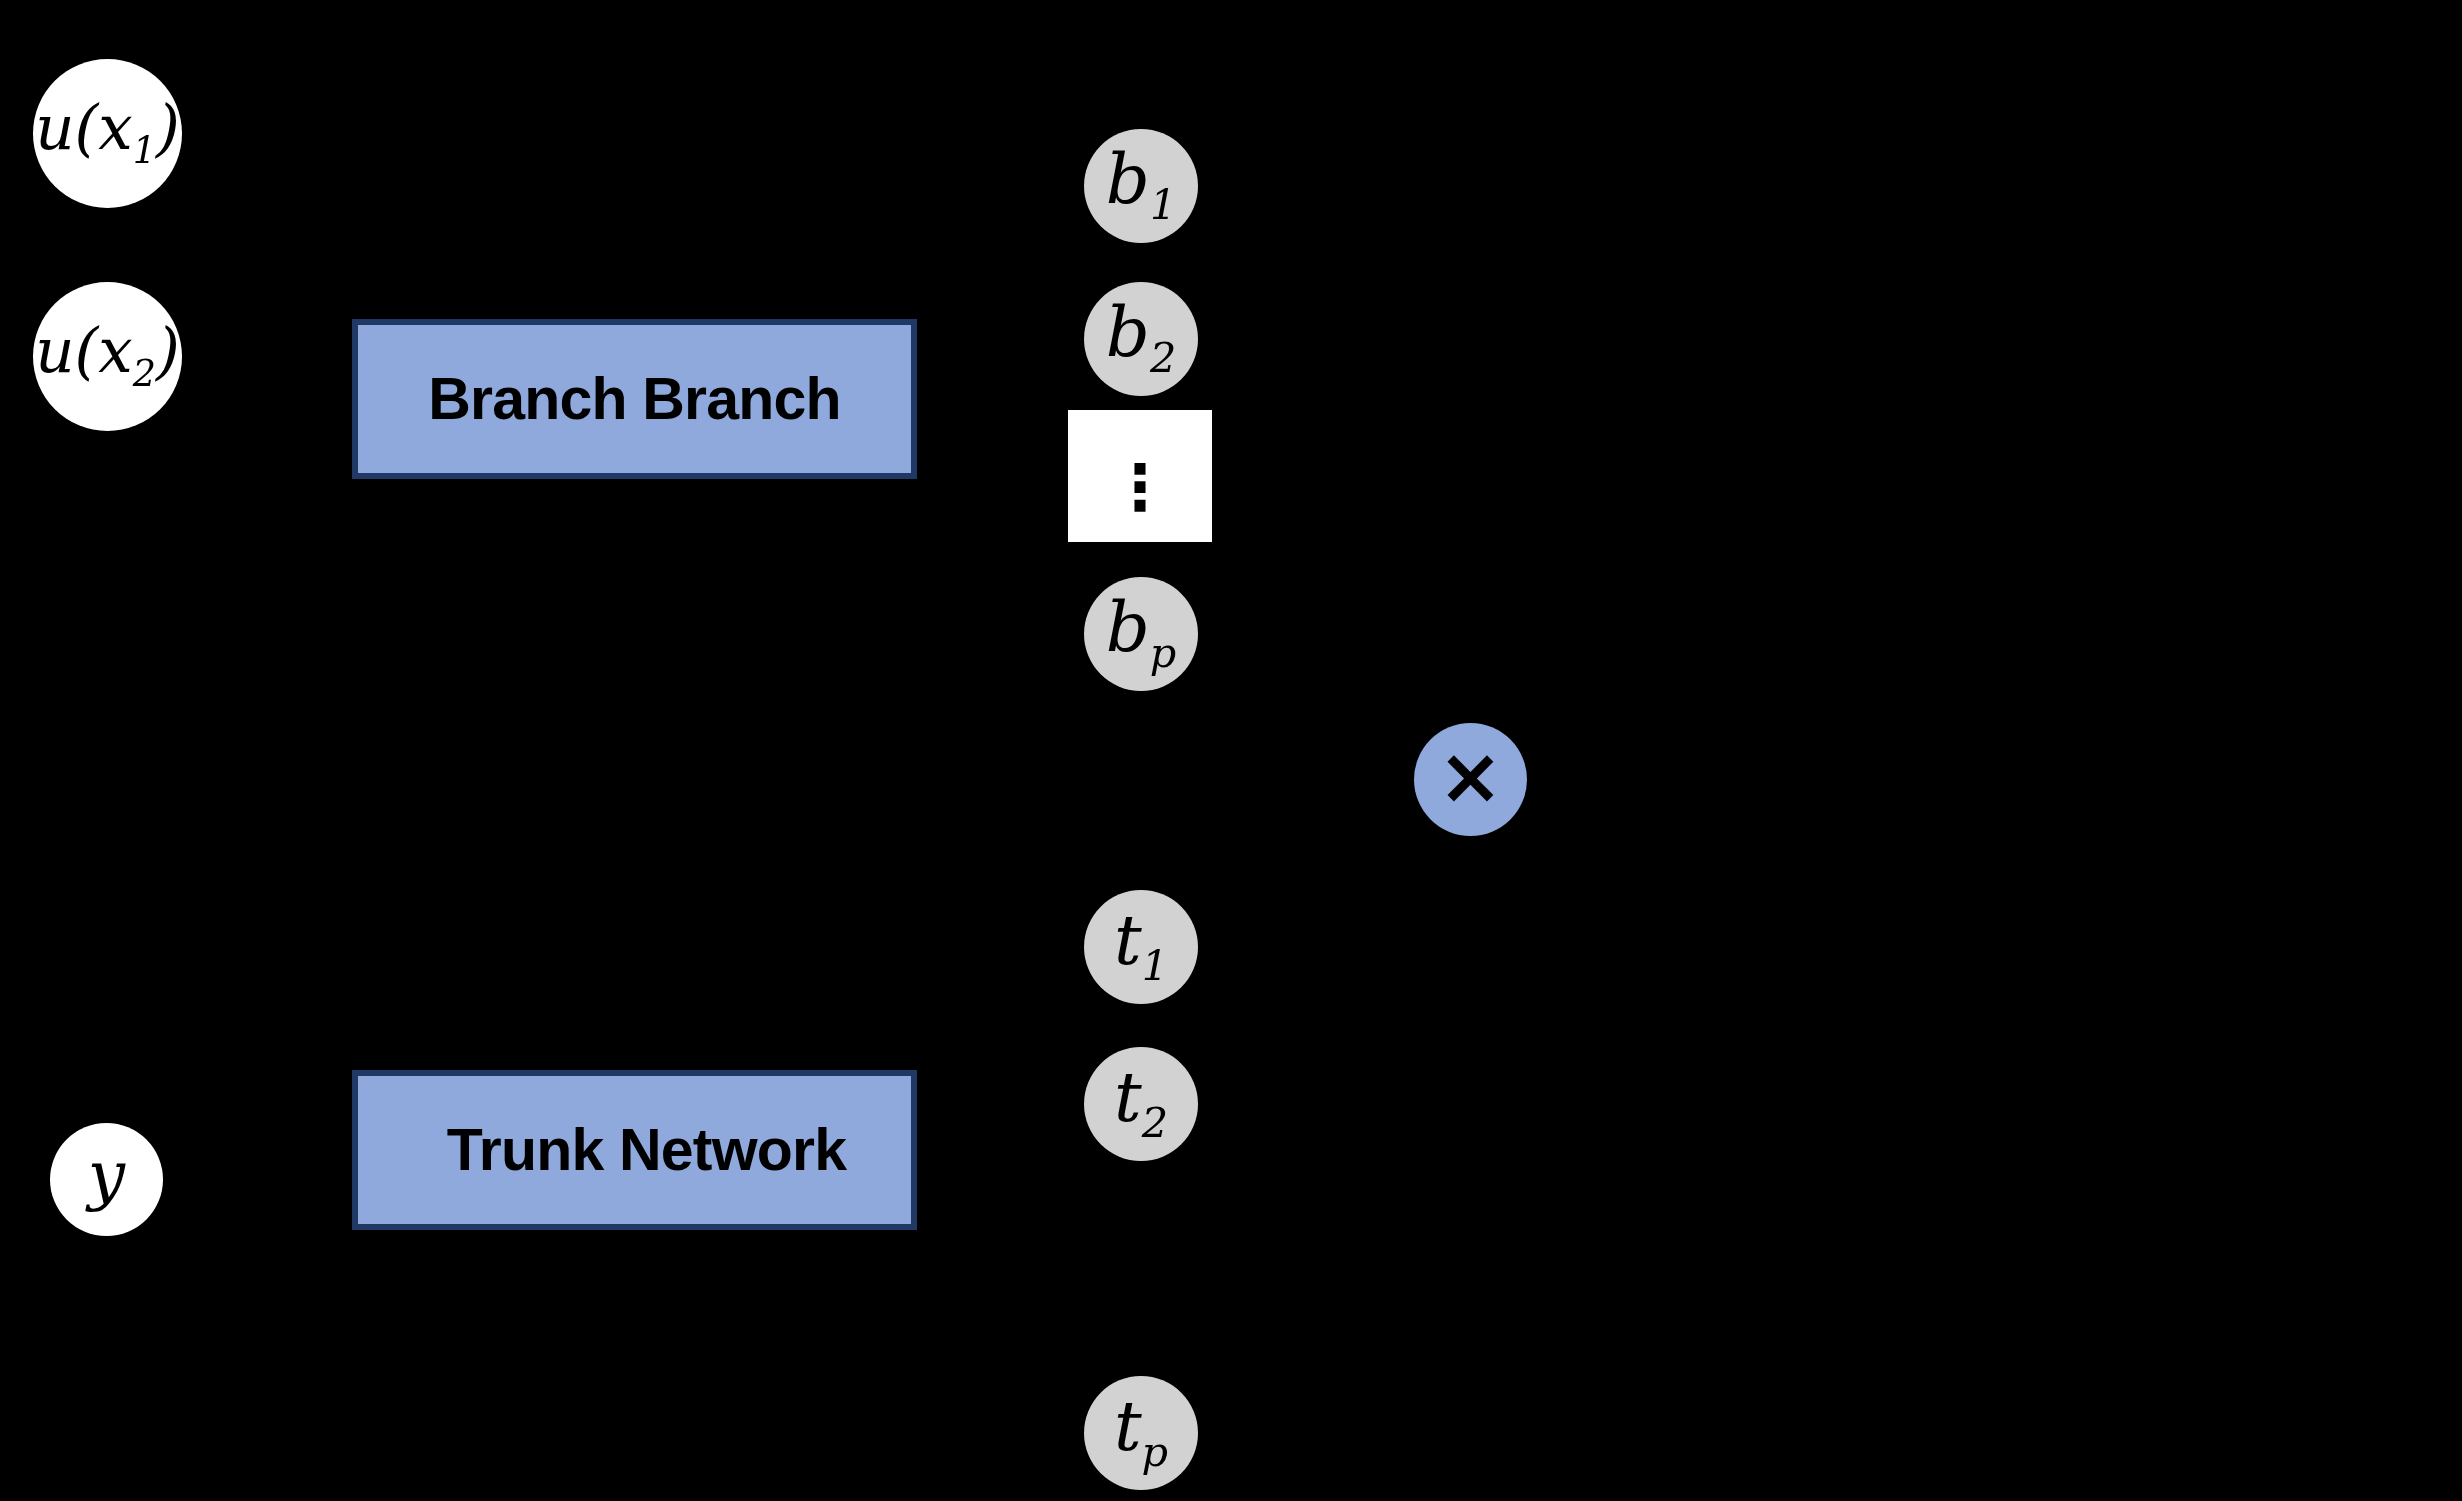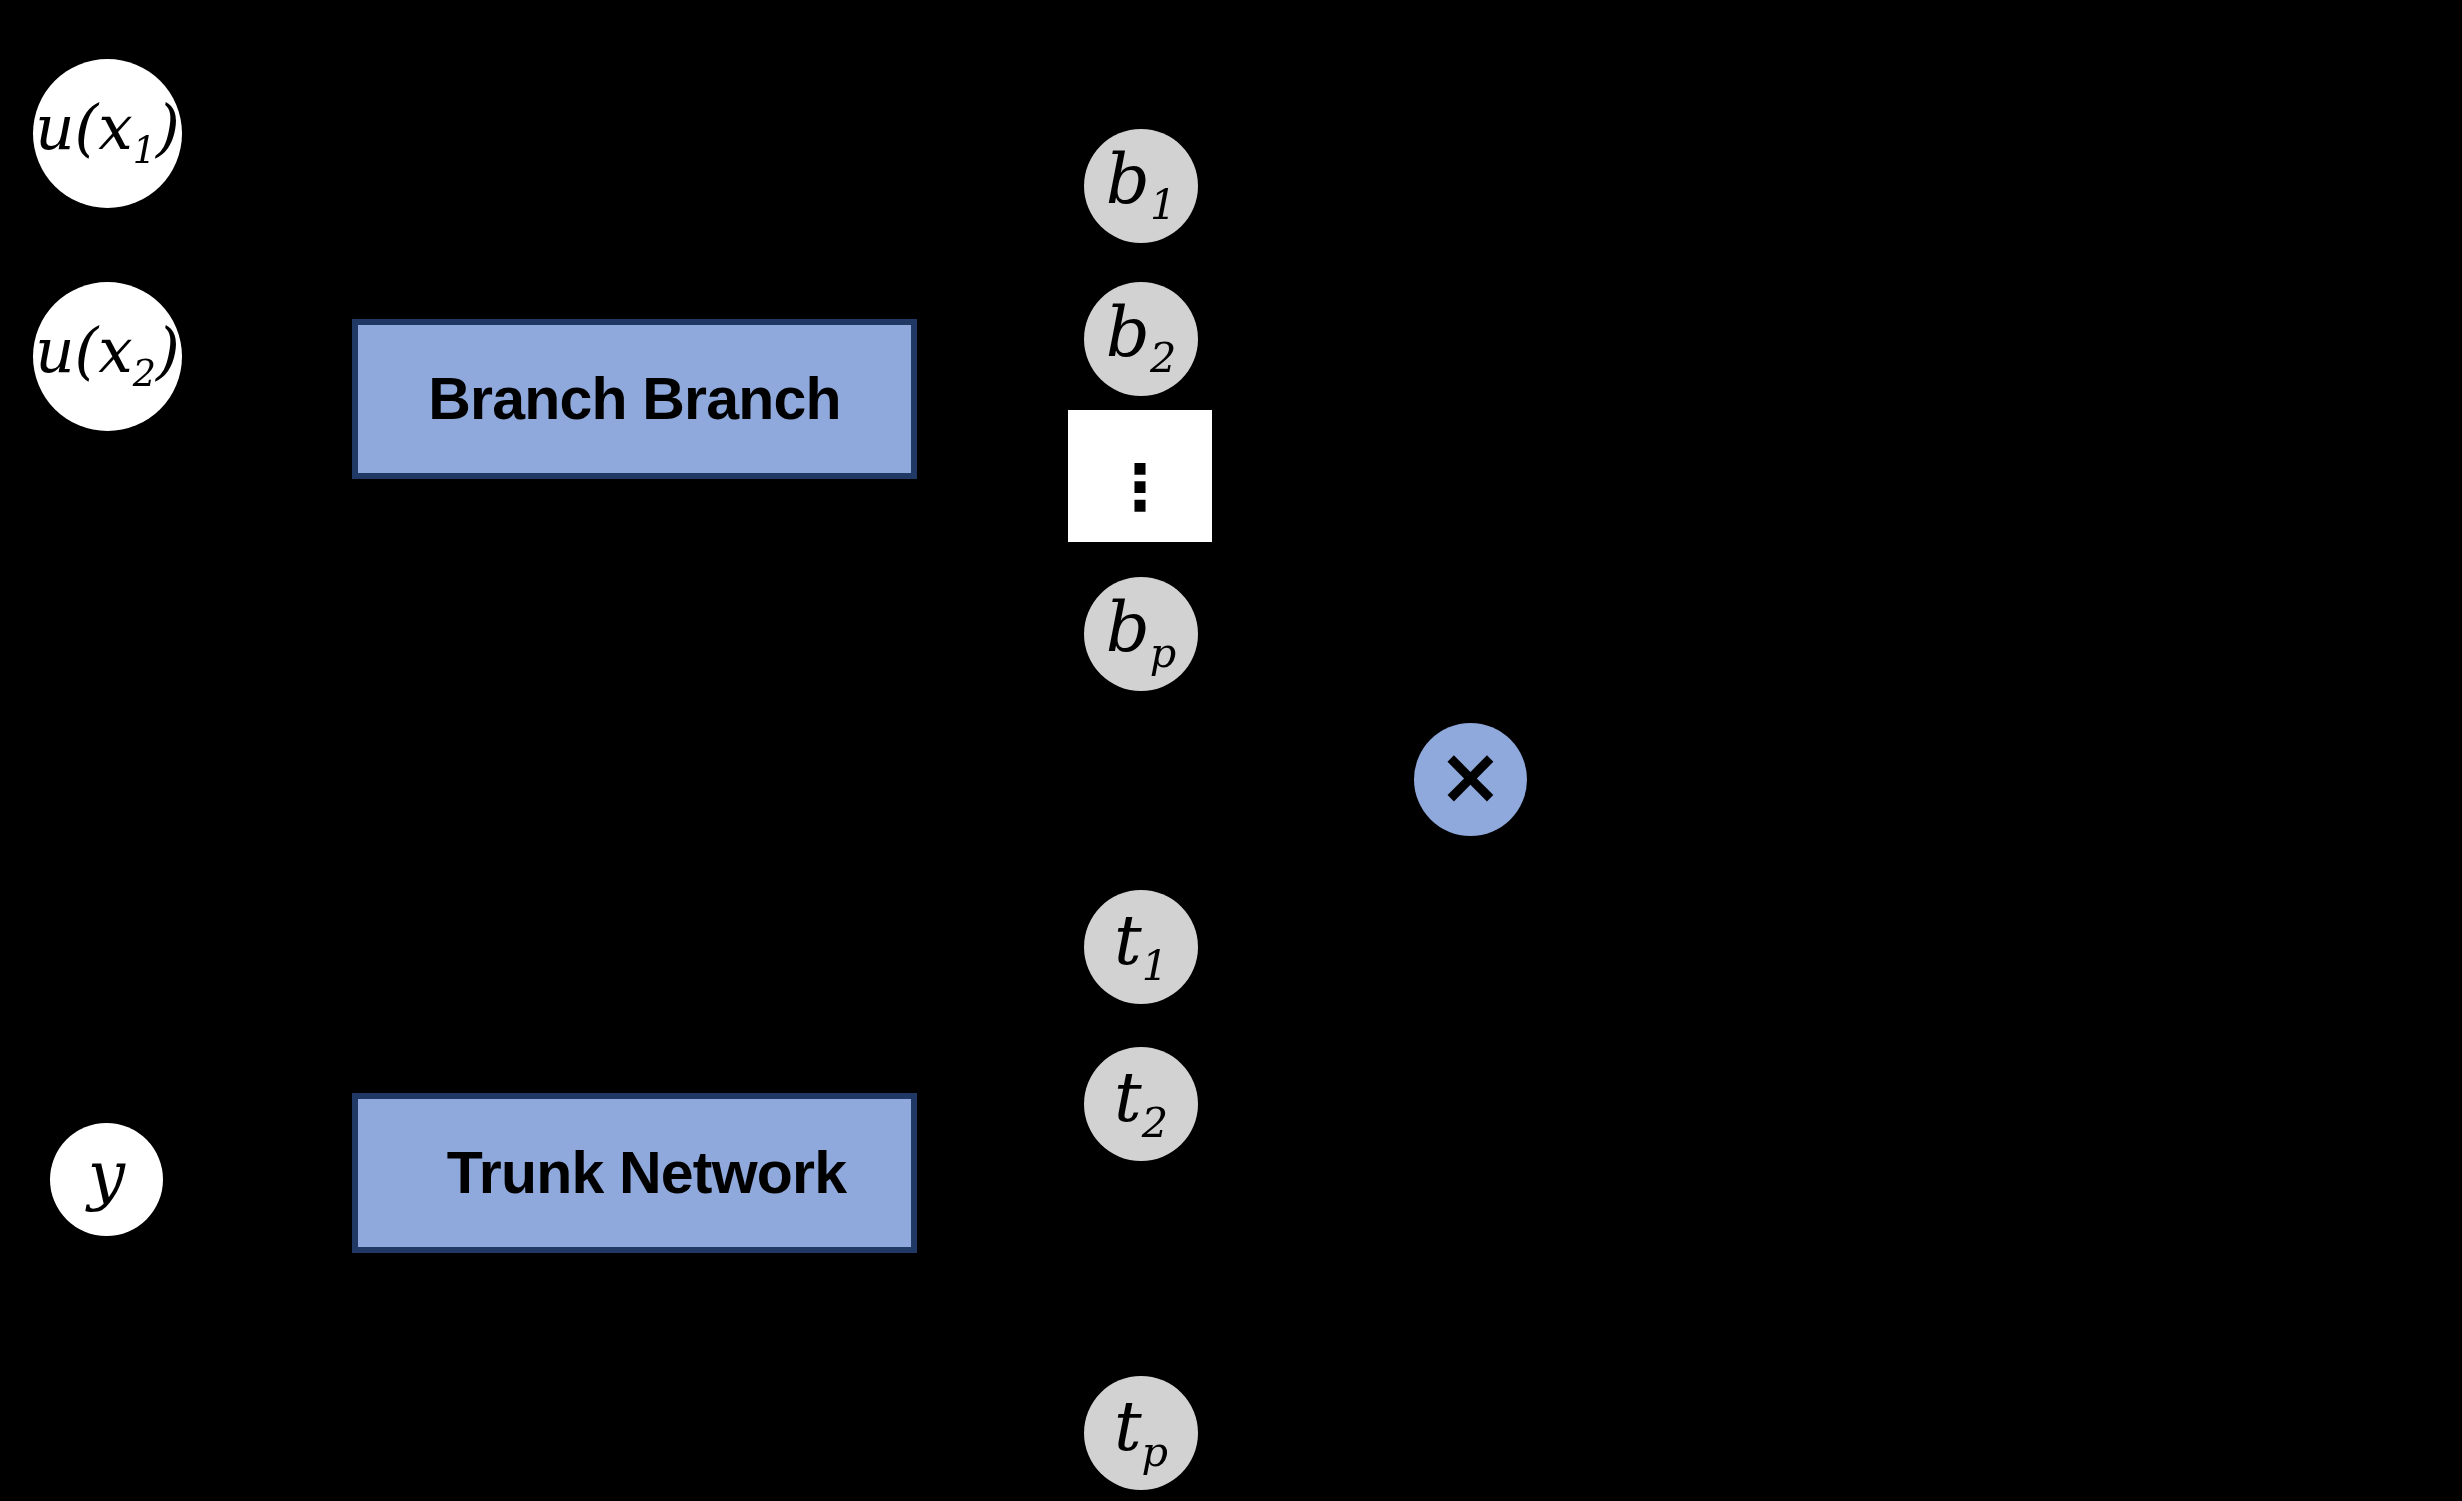--- a/index.html
+++ b/index.html
@@ -56,21 +56,21 @@
     width: 565px;
     height: 160px;
     background: #8fa9dc;
     border: 6.3px solid #1f3864;
     box-sizing: border-box;
     display: flex;
     align-items: center;
     justify-content: center;
   }
   #box-branch { top: 319px; }
-  #box-trunk  { top: 1093px; padding-left: 24px; }
+  #box-trunk  { top: 1070px; padding-left: 24px; }
   .boxlabel {
     font-family: "Liberation Sans", sans-serif;
     font-weight: 700;
     font-size: 59px;
     letter-spacing: -0.8px;
     color: #000000;
     white-space: nowrap;
   }
 
   

